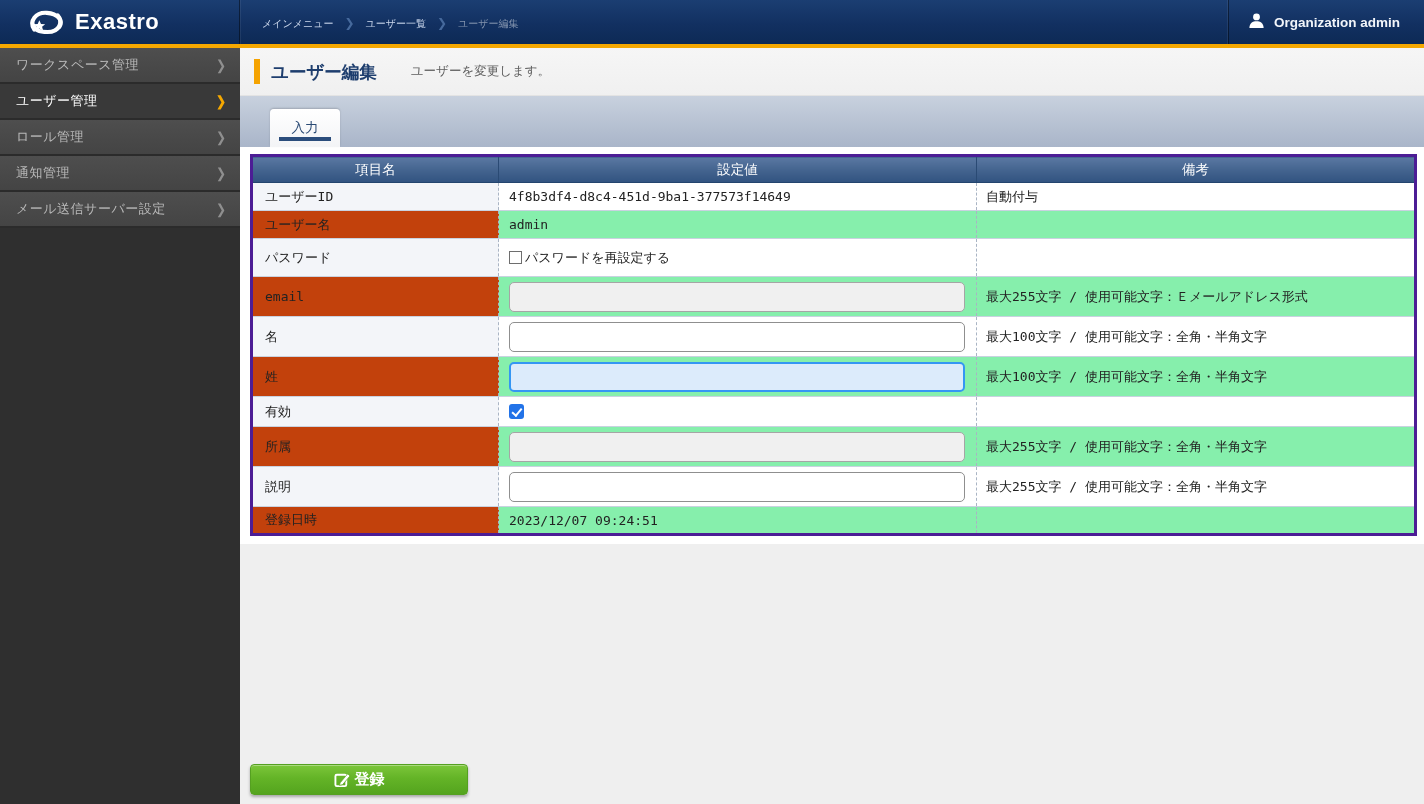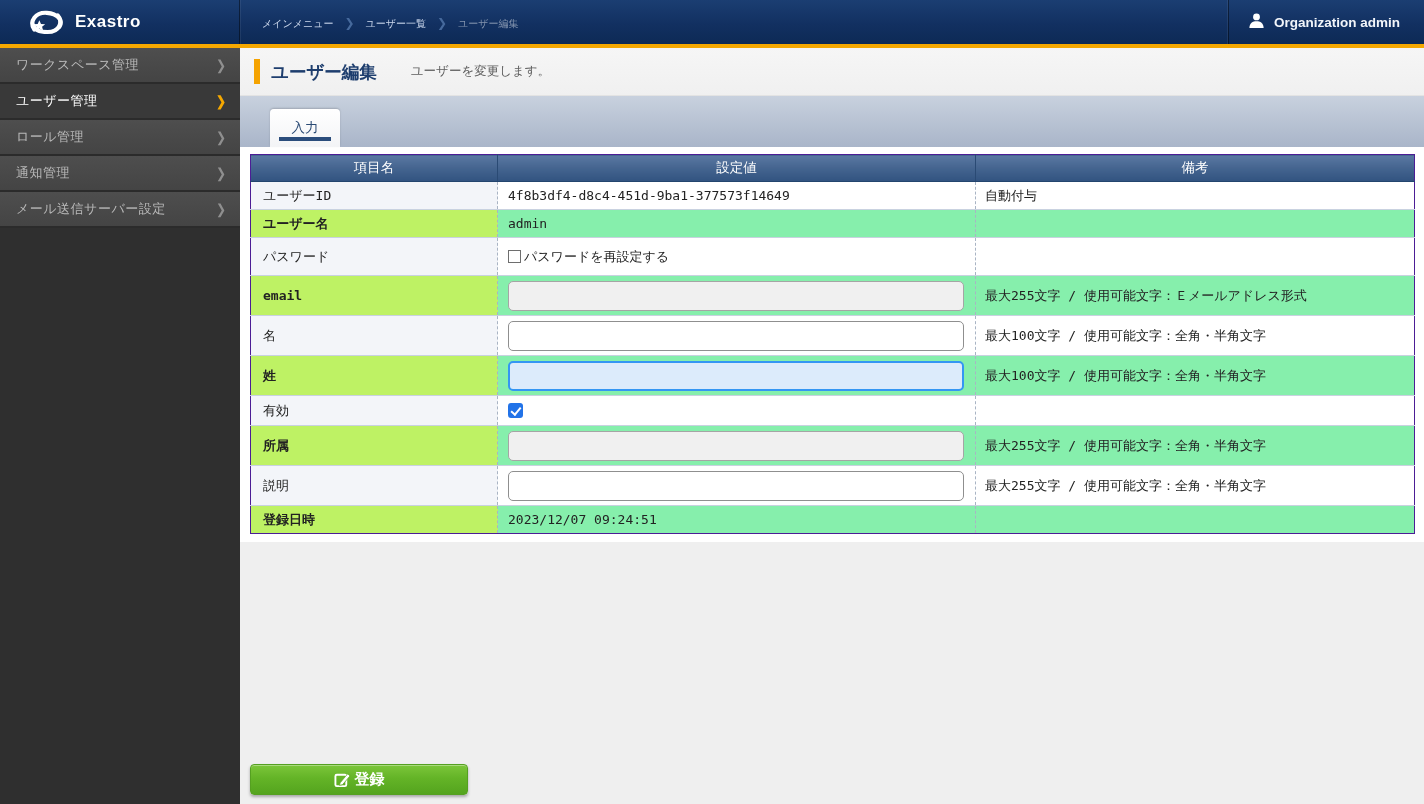--- a/index.html
+++ b/index.html
@@ -7,21 +7,21 @@
   body { font-family:"Liberation Sans", sans-serif; background:#efefef; }
 
   .app { display:flex; flex-direction:column; width:100%; height:100%; }
 
   
   .topbar { height:44px; display:flex; align-items:stretch;
     background:linear-gradient(180deg,#1b3e72 0%,#123061 55%,#0d2a55 100%); color:#fff; flex:0 0 44px; }
   .logo-area { width:240px; display:flex; align-items:center; padding-left:26px;
     border-right:1px solid rgba(0,0,0,.45); box-shadow:1px 0 0 rgba(255,255,255,.07); }
   .logo-icon { margin-right:9px; display:flex; align-items:center; }
-  .logo-text { font-size:17px; font-weight:bold; letter-spacing:.5px; }
+  .logo-text { font-size:22px; font-weight:bold; letter-spacing:.5px; }
   .crumb-area { flex:1; display:flex; align-items:center; padding-left:22px; }
   .crumb { font-size:10px; color:#ccd8ec; cursor:pointer; }
   .crumb.current { color:#8494ae; cursor:default; }
   .crumb-sep { color:#46699c; font-size:12px; margin:0 11px; }
   .user-area { display:flex; align-items:center; gap:8px; padding:0 24px 0 18px;
     border-left:1px solid rgba(0,0,0,.45); box-shadow:-1px 0 0 rgba(255,255,255,.07); }
   .user-name { font-size:13.5px; font-weight:bold; color:#f2f5fa; }
 
   .accent-line { height:4px; background:#f5a800; flex:0 0 4px; }
 
@@ -51,35 +51,35 @@
     display:flex; align-items:flex-end; padding-left:30px; }
   .tab { width:70px; height:38px; background:linear-gradient(180deg,#ffffff,#f3f4f6);
     border-radius:4px 4px 0 0; position:relative; display:flex; align-items:center; justify-content:center;
     font-size:13.5px; color:#2a4a74; cursor:pointer; box-shadow:0 -1px 2px rgba(0,0,0,.18); }
   .tab-underline { position:absolute; bottom:6px; left:9px; right:9px; height:4px; background:#2b4d7c; }
 
   .tab-content { background:#ffffff; padding:7px 10px 8px 10px; flex:0 0 auto; }
 
   
   table.form-table { width:1164px; border-collapse:collapse; table-layout:fixed;
-    border:1px solid #4c1d95; }
+    border:3px solid #4c1d95; }
   col.c-label { width:247px; } col.c-value { width:478px; } col.c-remark { width:439px; }
   .form-table th { height:27px; font-size:13.5px; font-weight:normal; color:#ffffff;
     background:linear-gradient(180deg,#5a78a2 0%,#44648f 50%,#315380 100%);
     border-left:1px solid #2a4a74; border-bottom:1px solid #23456e; }
   .form-table th:first-child { border-left:none; }
   .form-table td { border-top:1px solid #c9d2e0; vertical-align:middle;
     font-family:"DejaVu Sans Mono", monospace; font-size:13px; color:#222; }
   .form-table td.cell-value, .form-table td.cell-remark { border-left:1px dashed #a9b4c4; }
   .form-table td.cell-label { padding-left:12px; }
   .form-table td.cell-value { padding:4px 10px; }
   .form-table td.cell-remark { padding-left:9px; }
   tr.light td.cell-label { background:#f3f5f9; }
   tr.light td.cell-value, tr.light td.cell-remark { background:#ffffff; }
-  tr.dark td.cell-label { background:#bef264;font-weight:bold; }
+  tr.dark td.cell-label { background:#c2410c; }
   tr.dark td.cell-value, tr.dark td.cell-remark { background:#86efac; }
   tr.t-text td { height:28px; }
   tr.t-checkbox td { height:30px; }
   tr.t-checkbox-label td { height:38px; }
   tr.t-input td, tr.t-input-disabled td, tr.t-input-focused td { height:40px; }
 
   .ipt { width:456px; height:30px; border:1px solid #8f8f8f; border-radius:5px;
     background:#fff; padding:0 8px; font-size:13px; outline:none;
     font-family:"DejaVu Sans Mono", monospace; display:block; }
   .ipt.disabled { background:#f0f0f0; border-color:#a5a5a5; }

